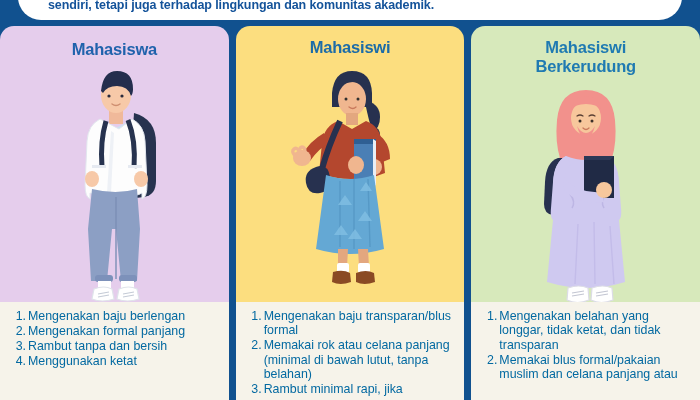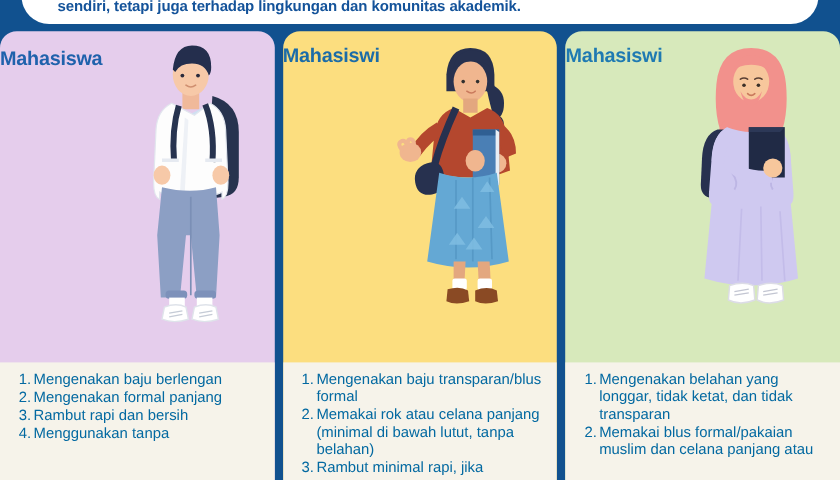--- a/index.html
+++ b/index.html
@@ -53,20 +53,21 @@
     padding: 0 0 0 0;
     z-index: 2;
   }
   .column {
     position: relative;
     flex: 1 1 0;
     height: 374px;
     border-radius: 14px 14px 0 0;
     overflow: hidden;
     display: flex;
+    flex-direction: column;
   }
   .col-1 { background: #e5cdec; }
   .col-2 { background: #fcde7f; }
   .col-3 { background: #d7e9bb; }
 
   .col-title {
     text-align: center;
     font-size: 16.5px;
     font-weight: bold;
     color: #1a6aad;
@@ -182,22 +183,22 @@
           <path d="M50 233 l11 -2 M50 236 l11 -2" stroke="#c5cbd6" stroke-width="1.1"></path>
           <path d="M75 233 l11 -2 M75 236 l11 -2" stroke="#c5cbd6" stroke-width="1.1"></path>
         </svg>
       </div>
     </div>
 
     <div class="list-panel">
       <ol>
         <li>Mengenakan baju berlengan</li>
         <li>Mengenakan formal panjang</li>
-        <li>Rambut rapi dan bersih</li>
-        <li>Menggunakan tanpa</li>
+        <li>Rambut tanpa dan bersih</li>
+        <li>Menggunakan ketat</li>
       </ol>
     </div>
   </div>
 
   <div class="column col-2">
     <div class="col-title">
       <div>Mahasiswi</div>
     </div>
 
     <div class="figure-stage">
@@ -260,20 +261,21 @@
         <li>Mengenakan baju transparan/blus formal</li>
         <li>Memakai rok atau celana panjang (minimal di bawah lutut, tanpa belahan)</li>
         <li>Rambut minimal rapi, jika</li>
       </ol>
     </div>
   </div>
 
   <div class="column col-3">
     <div class="col-title">
       <div>Mahasiswi</div>
+      <div>Berkerudung</div>
     </div>
 
     <div class="figure-stage">
       <div class="fig" style="left:50%; top:8px; transform:translateX(-50%);">
         <svg width="128" height="228" viewBox="0 0 128 228">
 
           <path d="M64 6 q26 0 29 30 q2 22 -3 38 q-3 10 -12 12 l-28 0 q-9 -2 -12 -12 q-5 -16 -3 -38 q3 -30 29 -30 z" fill="#f2918c"></path>
 
           <ellipse cx="64" cy="34" rx="15" ry="17" fill="#f7c79c"></ellipse>
           <path d="M49 26 q3 -14 15 -14 q13 0 15 14 q-4 -6 -15 -6 q-11 0 -15 6 z" fill="#f2918c"></path>

